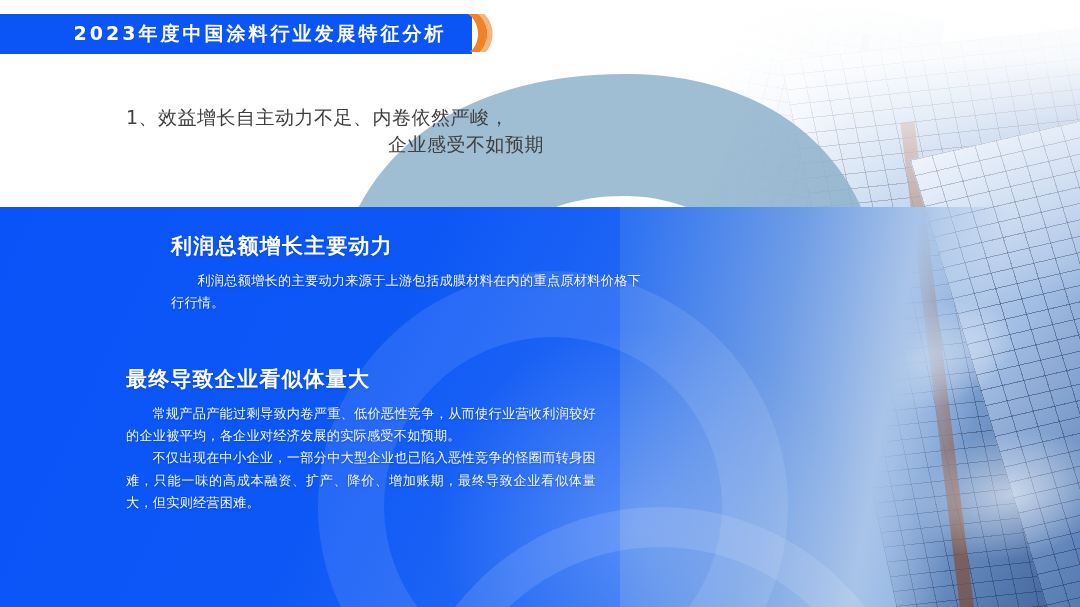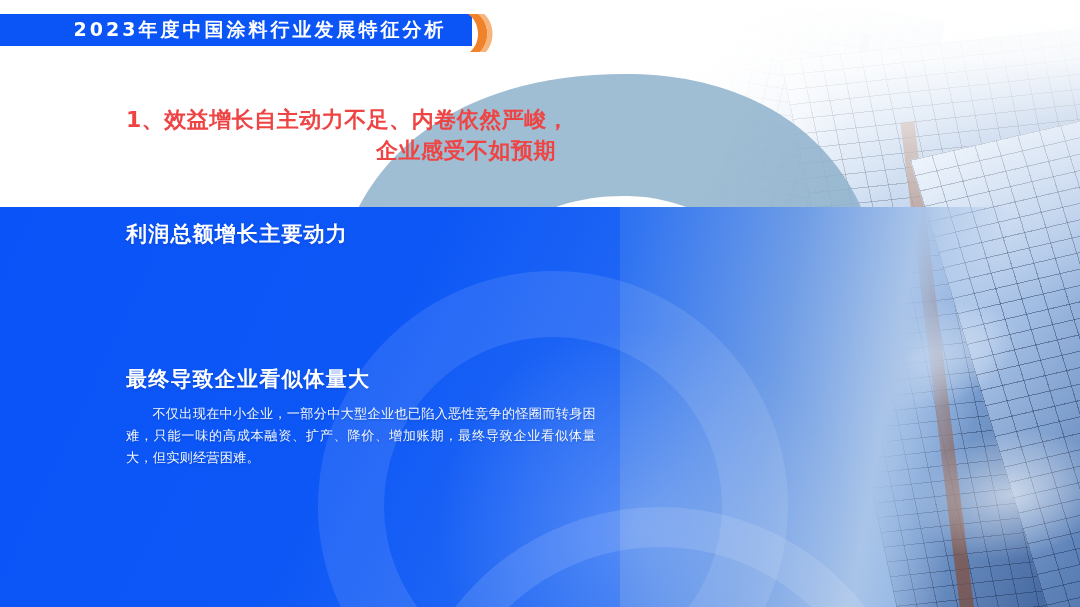--- a/index.html
+++ b/index.html
@@ -120,56 +120,56 @@
   }
 
   
   .swoosh{
     position:absolute;left:332px;top:66px;width:560px;height:360px;
     pointer-events:none;
   }
 
   
   .headerbar{
-    position:absolute;left:0;top:14px;width:472px;height:32px;
+    position:absolute;left:0;top:14px;width:472px;height:40px;
     background:#0b55f7;
     display:flex;align-items:center;justify-content:center;
   }
   .headerbar .title{
     color:#ffffff;font-size:19px;font-weight:bold;letter-spacing:3px;
     white-space:nowrap;padding-left:48px;
   }
   .headertab{
     position:absolute;left:466px;top:12px;width:36px;height:42px;
     pointer-events:none;
   }
 
   
   .mainheading{
     position:absolute;left:126px;top:104px;width:640px;
-    color:#ef4444;font-size:22px;font-weight:bold;line-height:1.42;
+    color:#404040;font-size:19px;font-weight:normal;line-height:1.42;
     letter-spacing:.5px;
   }
   .mainheading .l2{display:block;padding-left:40px;text-align:center;}
 
   
   .sec{position:absolute;left:126px;width:470px;z-index:6;}
   .sec .h{
     color:#ffffff;font-size:21px;font-weight:bold;letter-spacing:1.2px;
     margin:0 0 10px 0;text-shadow:0 1px 2px rgba(10,40,110,.25);
   }
   .sec p{
     margin:0;color:#f2f7ff;font-size:13.2px;line-height:1.68;
     text-align:justify;letter-spacing:.2px;
     text-shadow:0 1px 2px rgba(10,40,110,.30);
   }
-  .sec p + p{margin-top:17px;}
+  .sec p + p{margin-top:0;}
   .indent{text-indent:2em;}
 
-  #sec1{top:220px;}
+  #sec1{top:232px;margin-left:45px;}
   #sec2{top:365px;}
 </style>
 </head>
 <body>
 
 <div id="slide">
 
   <div class="photo">
     <div class="sky"></div>
     <div class="tower-a"></div>
@@ -209,20 +209,22 @@
     </svg>
   </div>
 
   <div class="mainheading">
     <span>1、效益增长自主动力不足、内卷依然严峻，</span>
     <span class="l2">企业感受不如预期</span>
   </div>
 
   <div class="sec" id="sec1">
     <div class="h">利润总额增长主要动力</div>
+    <p class="indent">利润总额增长的主要动力来源于上游包括成膜材料在内的重点原材料价格下行行情。</p>
   </div>
 
   <div class="sec" id="sec2">
     <div class="h">最终导致企业看似体量大</div>
+    <p class="indent">常规产品产能过剩导致内卷严重、低价恶性竞争，从而使行业营收利润较好的企业被平均，各企业对经济发展的实际感受不如预期。</p>
     <p class="indent">不仅出现在中小企业，一部分中大型企业也已陷入恶性竞争的怪圈而转身困难，只能一味的高成本融资、扩产、降价、增加账期，最终导致企业看似体量大，但实则经营困难。</p>
   </div>
 
 </div>
 
 </body></html>

